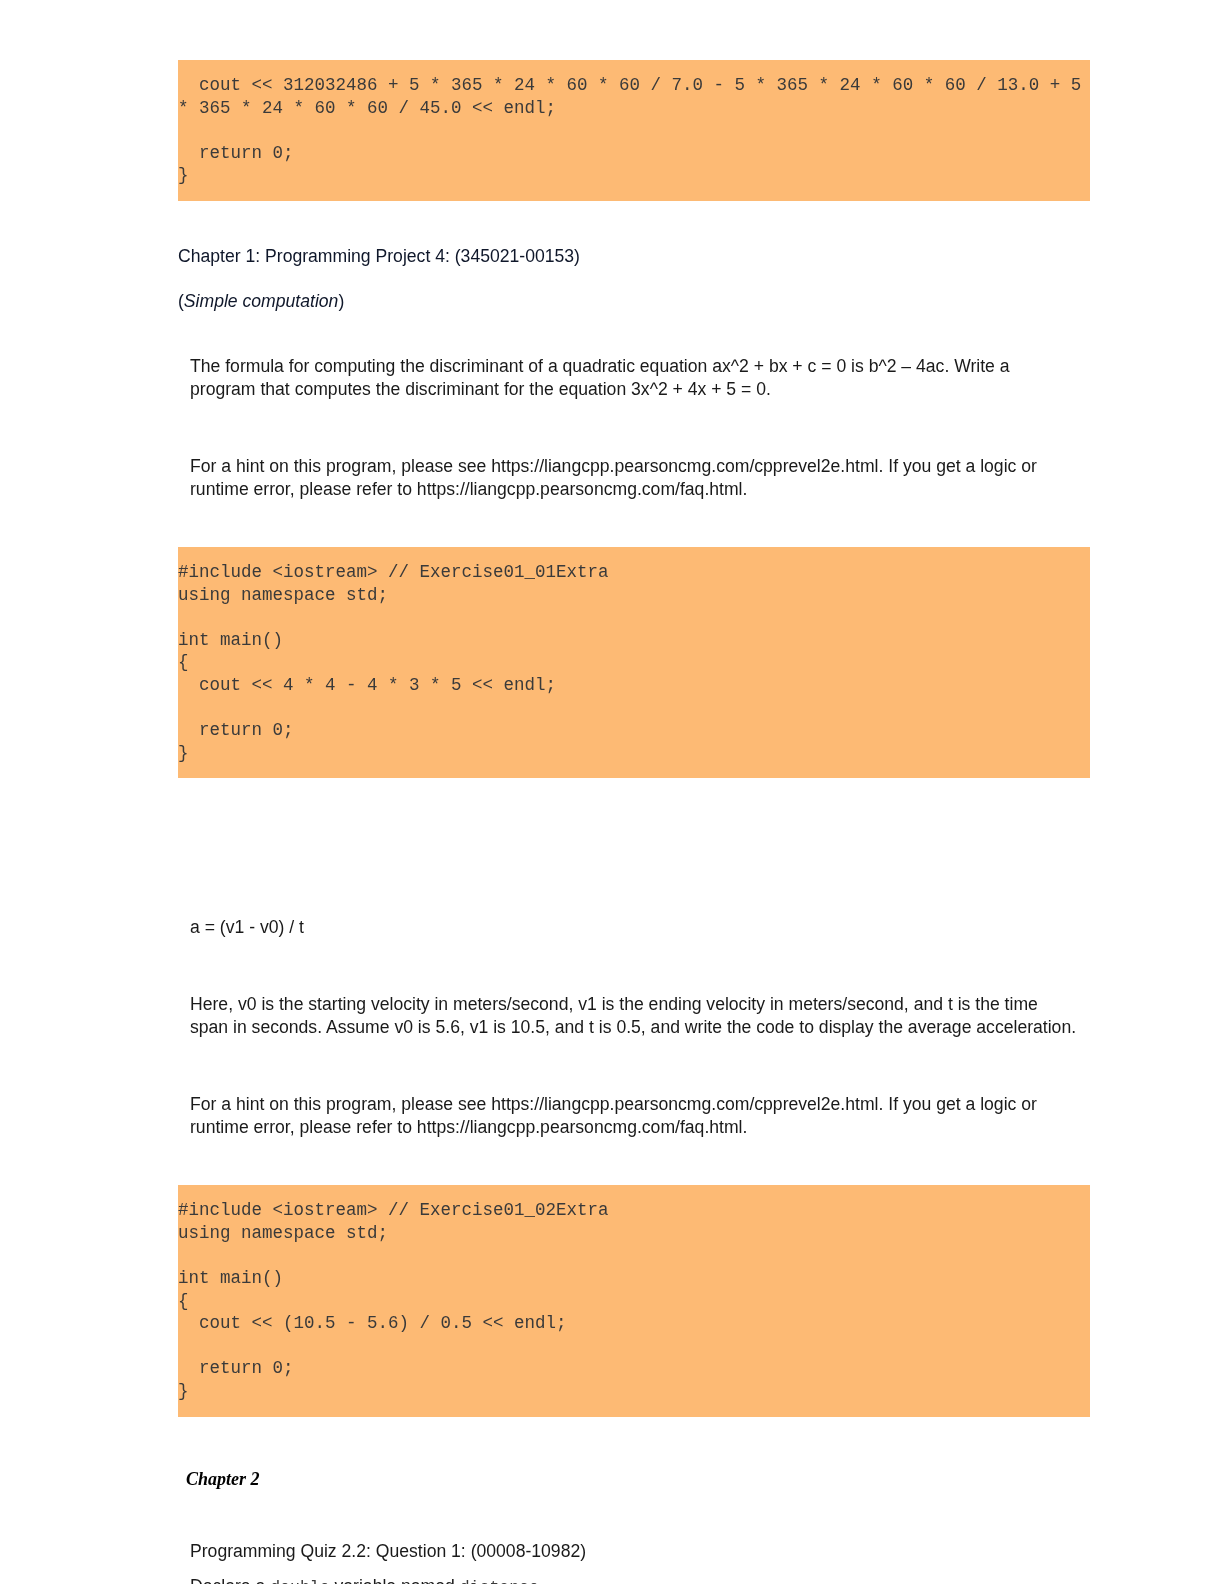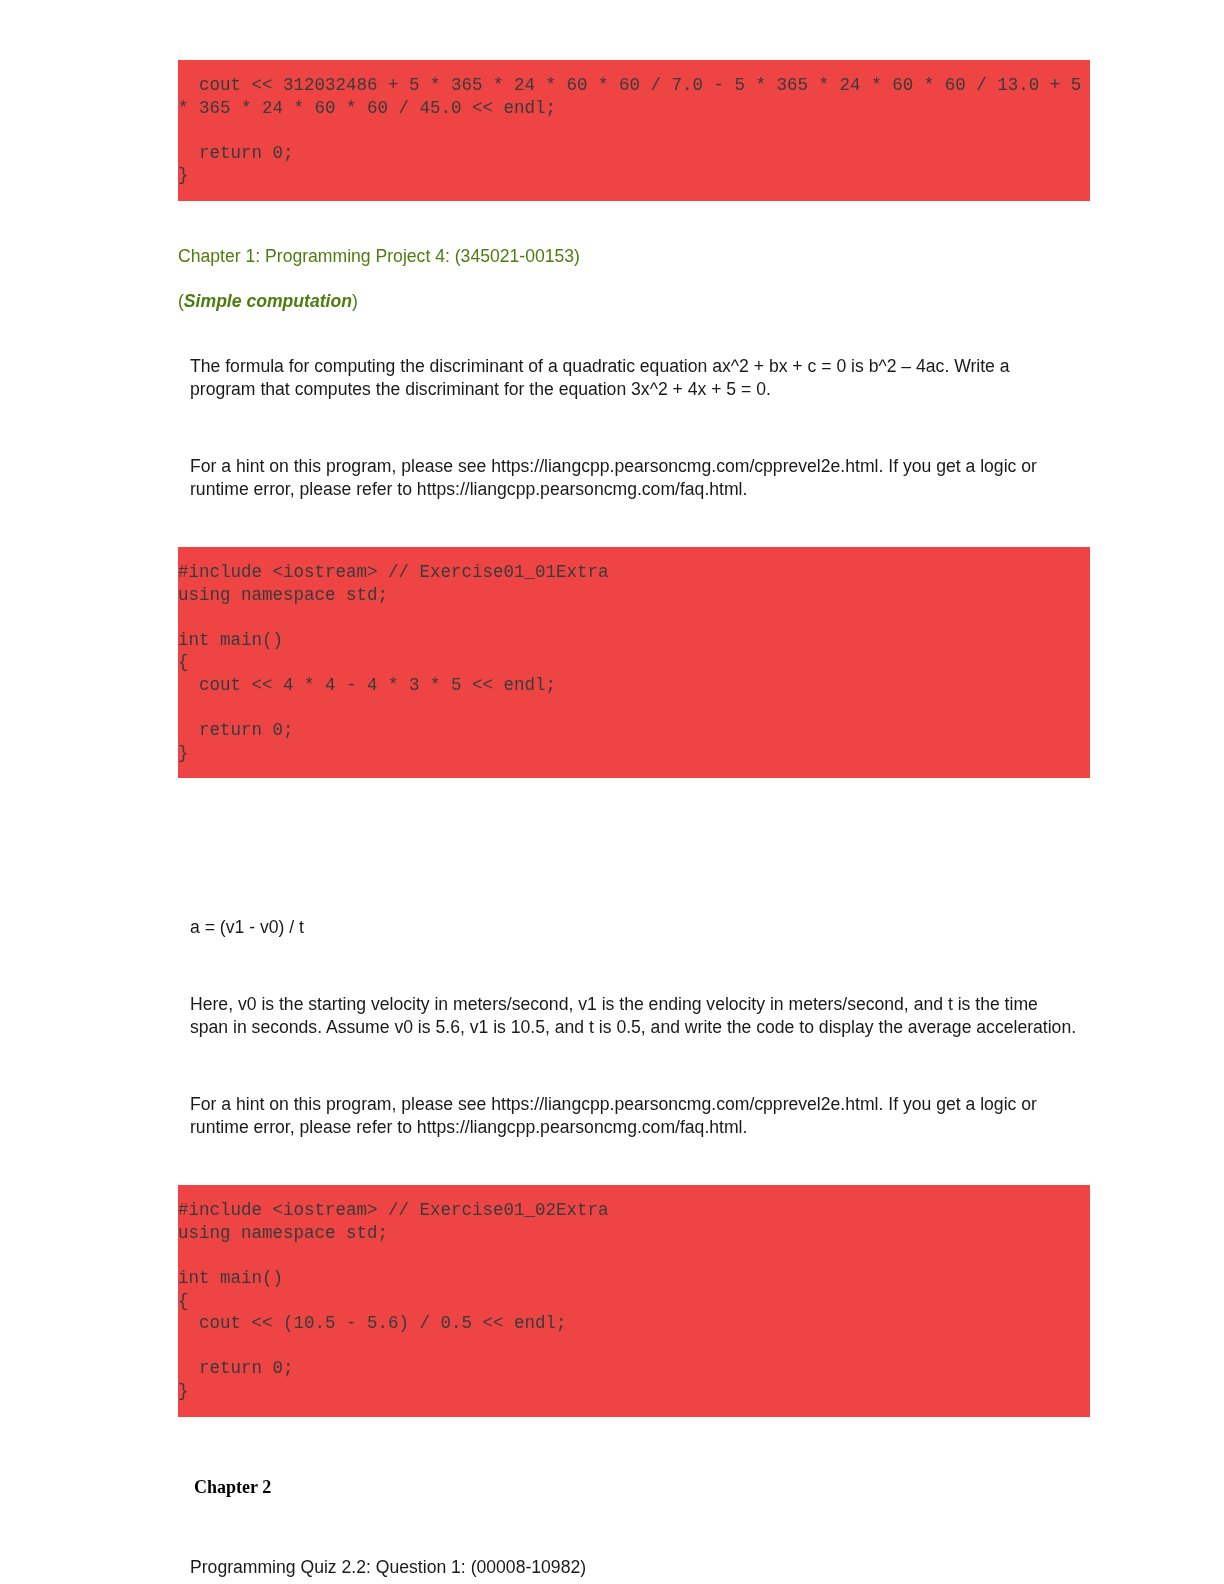--- a/index.html
+++ b/index.html
@@ -22,53 +22,53 @@
     box-sizing: border-box;
     padding: 0;
   }
   .content {
     position: absolute;
     left: 178px;
     top: 60px;
     width: 912px;
   }
   .code-block {
-    background: #ef4444;
+    background: #fdba74;
     font-family: "Liberation Mono", monospace;
     font-size: 17.5px;
     line-height: 22.6px;
     color: #3a3a3a;
     padding: 14px 0 14px 0;
     white-space: pre-wrap;
     word-break: break-word;
     margin: 0;
     text-indent: 0;
   }
   .para {
     font-size: 17.6px;
     line-height: 23px;
     color: #1a1a1a;
     margin: 12px;
   }
   .heading-line {
     font-size: 17.6px;
     line-height: 23px;
-    color: #4d7c0f;
+    color: #0f172a;
     margin: 0;
   }
   .italic {
     font-style: italic;
-    font-weight: bold;
   }
   .chapter-head {
     font-family: "Liberation Serif", serif;
     font-weight: bold;
     font-size: 18px;
     color: #000;
-    margin: 16px;
+    margin: 8px;
+    font-style: italic;
   }
   .mono-inline {
     font-family: Liberation Mono, monospace;
     font-size: 16.5px;
     color: #3a3a3a;
   }
   .spacer-lg { height: 44px; }
   .spacer-md { height: 30px; }
   .spacer-sm { height: 22px; }
   .block-gap { height: 34px; }

